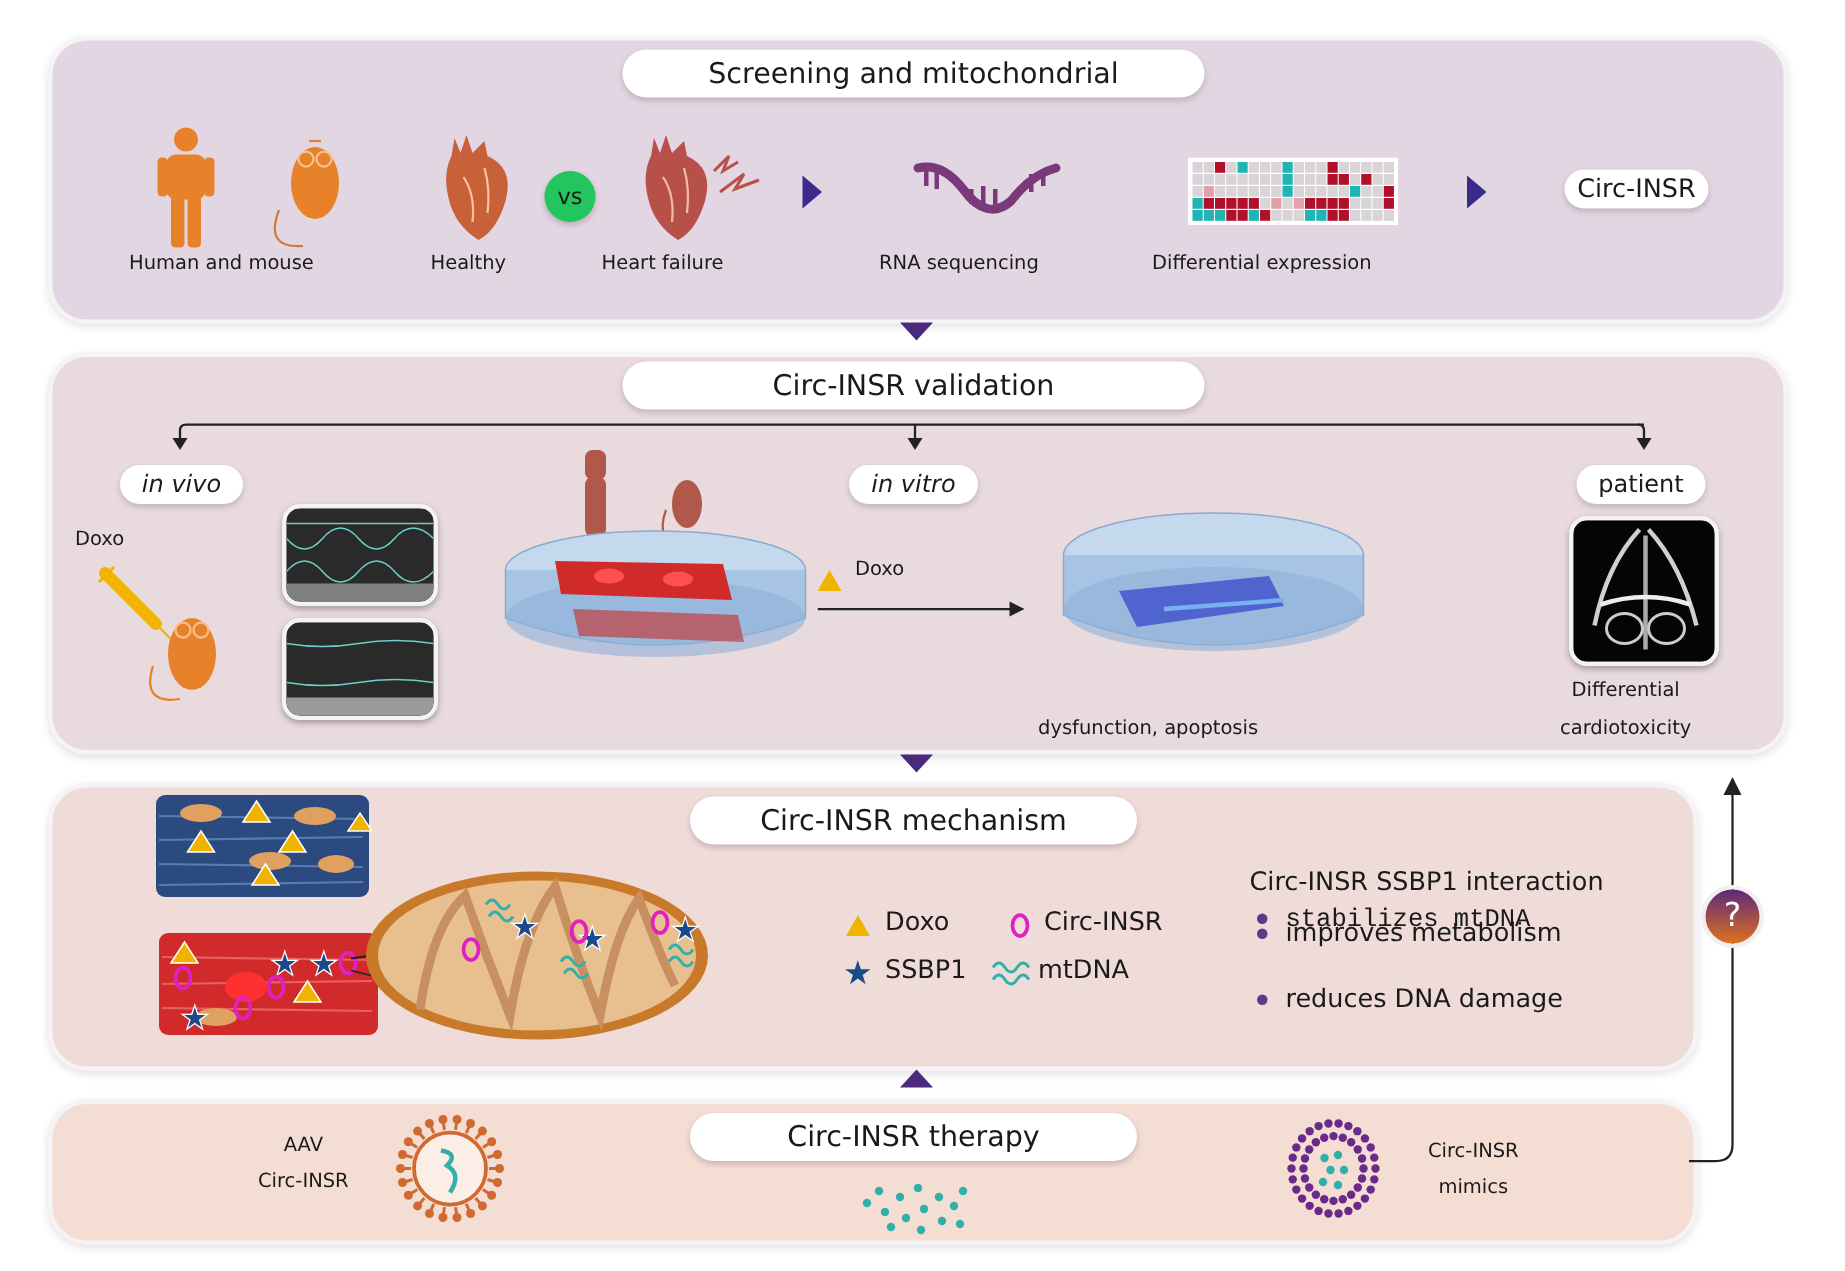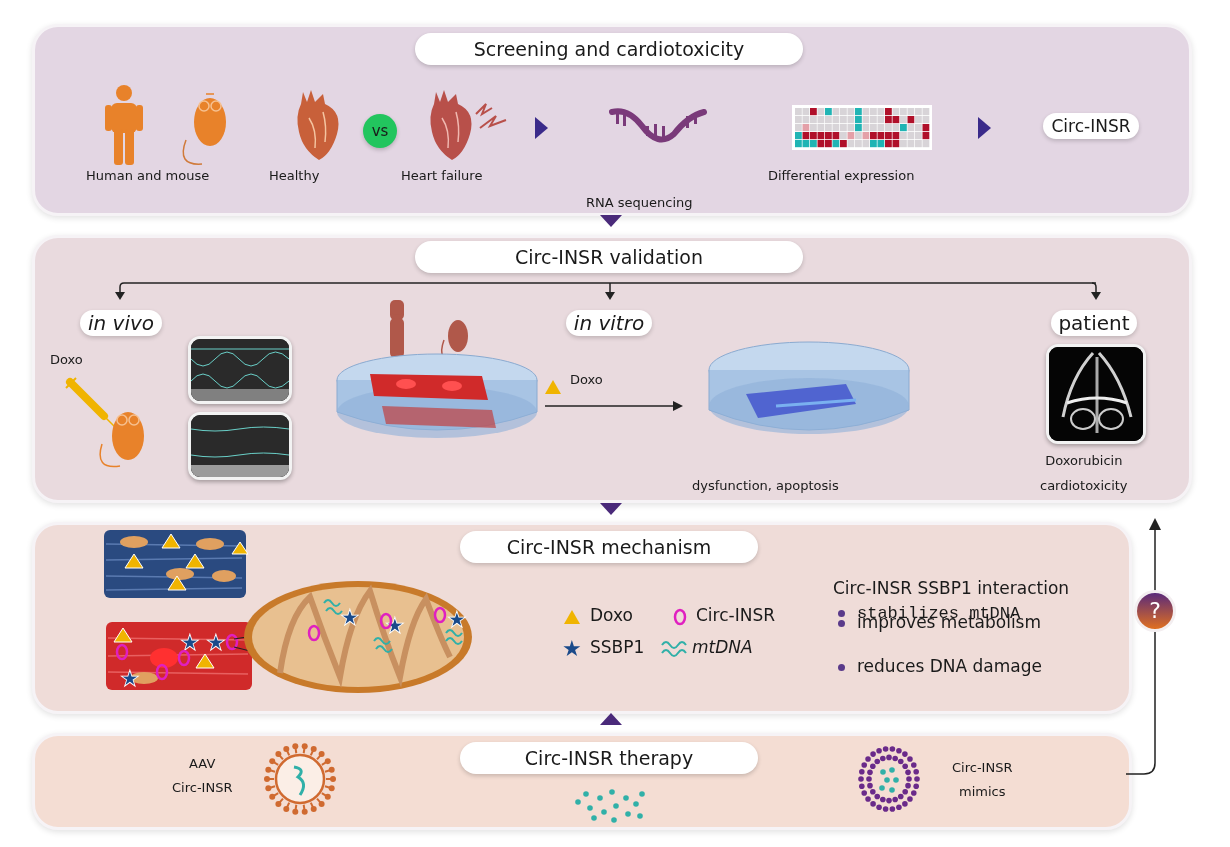--- a/index.html
+++ b/index.html
@@ -8,21 +8,21 @@
   .abs { position:absolute; }
   .panel { position:absolute; border-radius:26px; border:3px solid #f6f3f6;
            box-shadow: 0 2px 6px rgba(0,0,0,0.12); }
   .p1 { left:32px; top:24px; width:1154px; height:186px; background:#e3d6e3; }
   .p2 { left:32px; top:235px; width:1154px; height:262px; background:#e9dade; }
   .p3 { left:32px; top:522px; width:1094px; height:186px; background:#efdcd8; }
   .p4 { left:32px; top:733px; width:1094px; height:91px; background:#f4ddd3; }
   .pill { position:absolute; background:#ffffff; border-radius:18px; text-align:center;
           box-shadow: 0 2px 4px rgba(0,0,0,0.18); white-space:nowrap; }
   .title-pill { height:32px; line-height:32px; font-size:19px; }
-  .small-pill { height:26px; line-height:26px; font-size:20px; }
+  .small-pill { height:26px; line-height:26px; font-size:16px; }
   .label { position:absolute; font-size:13px; white-space:nowrap; text-align:center; }
   .italic { font-style:italic; }
   .down-tri { position:absolute; width:0; height:0; border-left:11px solid transparent;
               border-right:11px solid transparent; border-top:12px solid #4a2a7a; }
   .up-tri { position:absolute; width:0; height:0; border-left:11px solid transparent;
             border-right:11px solid transparent; border-bottom:12px solid #4a2a7a; }
   .right-tri { position:absolute; width:0; height:0; border-top:11px solid transparent;
                border-bottom:11px solid transparent; border-left:13px solid #3a2a8a; }
   .vs { position:absolute; width:34px; height:34px; border-radius:50%; background:#22c55e;
         box-shadow:0 2px 4px rgba(0,0,0,0.2); text-align:center; line-height:34px; font-size:15px; }
@@ -33,21 +33,21 @@
   .bullet::before { content:""; display:inline-block; width:7px; height:7px; border-radius:50%;
                     background:#5a3a8a; margin-right:12px; vertical-align:middle; }
   .qmark { position:absolute; width:36px; height:36px; border-radius:50%;
            background:linear-gradient(#5a2a7a, #e07020); color:#fff; text-align:center;
            line-height:36px; font-size:22px; box-shadow:0 0 0 3px #f3eef0; }
 </style>
 </head>
 <body>
 
 <div class="panel p1"></div>
-<div class="pill title-pill" style="left:415px; top:33px; width:388px;">Screening and cardiotoxicity</div>
+<div class="pill title-pill" style="left:415px; top:33px; width:388px;">Screening and mitochondrial</div>
 
 <svg class="abs" style="left:104px; top:84px;" width="40" height="82">
   <circle cx="20" cy="9" r="8" fill="#e8822a"></circle>
   <rect x="7" y="19" width="26" height="30" rx="6" fill="#e8822a"></rect>
   <rect x="1" y="21" width="7" height="26" rx="3" fill="#e8822a"></rect>
   <rect x="32" y="21" width="7" height="26" rx="3" fill="#e8822a"></rect>
   <rect x="10" y="45" width="9" height="36" rx="3" fill="#e8822a"></rect>
   <rect x="21" y="45" width="9" height="36" rx="3" fill="#e8822a"></rect>
 </svg>
 
@@ -57,21 +57,21 @@
   <circle cx="30" cy="18" r="5" fill="none" stroke="#f6c090" stroke-width="1.5"></circle>
   <circle cx="42" cy="18" r="5" fill="none" stroke="#f6c090" stroke-width="1.5"></circle>
   <line x1="32" y1="6" x2="40" y2="6" stroke="#e8822a" stroke-width="1.5"></line>
 </svg>
 <div class="label" style="left:86px; top:168px;">Human and mouse</div>
 
 <svg class="abs" style="left:293px; top:90px;" width="52" height="72">
   <path d="M8 14 L10 2 L14 12 L18 0 L22 12 L30 4 L32 14 Q50 22 44 44 Q38 64 26 70 Q10 60 6 42 Q2 26 8 14 Z" fill="#c8603a"></path>
   <path d="M16 28 Q24 40 22 58 M30 22 Q34 36 32 52" stroke="#f4c4a0" stroke-width="1.5" fill="none"></path>
 </svg>
-<div class="label" style="left:269px; top:168px;">Healthy</div>
+<div class="label" style="left:287px; top:168px;">Healthy</div>
 
 <div class="vs" style="left:363px; top:114px;">vs</div>
 
 <svg class="abs" style="left:426px; top:88px;" width="82" height="76">
   <path d="M8 16 L10 4 L14 14 L18 2 L22 14 L30 6 L32 16 Q50 24 44 46 Q38 66 26 72 Q10 62 6 44 Q2 28 8 16 Z" fill="#b8504a"></path>
   <path d="M16 30 Q24 42 22 60 M30 24 Q34 38 32 54" stroke="#f0b8b0" stroke-width="1.5" fill="none"></path>
   <path d="M50 26 L60 16 L56 26 L66 20" stroke="#b8504a" stroke-width="2" fill="none"></path>
   <path d="M54 40 L70 28 L64 38 L80 32" stroke="#b8504a" stroke-width="2" fill="none"></path>
 </svg>
 <div class="label" style="left:401px; top:168px;">Heart failure</div>
@@ -81,21 +81,21 @@
 <svg class="abs" style="left:608px; top:104px;" width="100" height="46">
   <path d="M4 8 Q20 4 34 22 Q50 44 66 30 Q80 12 96 8" stroke="#7a3a7a" stroke-width="6" fill="none" stroke-linecap="round"></path>
   <rect x="8" y="10" width="3" height="10" fill="#7a3a7a"></rect>
   <rect x="15" y="10" width="3" height="12" fill="#7a3a7a"></rect>
   <rect x="38" y="22" width="3" height="10" fill="#7a3a7a"></rect>
   <rect x="46" y="20" width="3" height="14" fill="#7a3a7a"></rect>
   <rect x="54" y="22" width="3" height="12" fill="#7a3a7a"></rect>
   <rect x="78" y="12" width="3" height="12" fill="#7a3a7a"></rect>
   <rect x="86" y="10" width="3" height="10" fill="#7a3a7a"></rect>
 </svg>
-<div class="label" style="left:586px; top:168px;margin-top:27px;">RNA sequencing</div>
+<div class="label" style="left:586px; top:168px;">RNA sequencing</div>
 
 <svg class="abs" style="left:792px; top:105px;" width="140" height="45" id="heatmap">
     <rect width="140" height="45" fill="#ffffff"></rect>
     <rect x="3" y="3" width="6.8" height="7.2" fill="#d8d4d8"></rect>
     <rect x="10.5" y="3" width="6.8" height="7.2" fill="#d8d4d8"></rect>
     <rect x="18" y="3" width="6.8" height="7.2" fill="#b0102a"></rect>
     <rect x="25.5" y="3" width="6.8" height="7.2" fill="#d8d4d8"></rect>
     <rect x="33" y="3" width="6.8" height="7.2" fill="#20b4b4"></rect>
     <rect x="40.5" y="3" width="6.8" height="7.2" fill="#d8d4d8"></rect>
     <rect x="48" y="3" width="6.8" height="7.2" fill="#d8d4d8"></rect>
@@ -274,21 +274,21 @@
   <svg width="94" height="94">
       <rect width="94" height="94" fill="#050505"></rect>
     <path d="M44 6 Q22 30 14 70 M50 6 Q72 30 82 70" stroke="#d0d0d0" stroke-width="3" fill="none"></path>
     <path d="M48 10 L48 86" stroke="#aaaaaa" stroke-width="3"></path>
     <path d="M18 56 Q48 46 78 56" stroke="#eeeeee" stroke-width="3" fill="none"></path>
     <ellipse cx="34" cy="72" rx="12" ry="10" fill="none" stroke="#cccccc" stroke-width="2"></ellipse>
     <ellipse cx="62" cy="72" rx="12" ry="10" fill="none" stroke="#cccccc" stroke-width="2"></ellipse>
     </svg>
 </div>
 <div class="label" style="left:1040px; top:448px; line-height:25px;">
-  <span>Doxorubicin</span><br>
+  <span>Differential</span><br>
   <span>cardiotoxicity</span>
 </div>
 
 <div class="down-tri" style="left:600px; top:503px;"></div>
 
 <div class="panel p3"></div>
 <div class="pill title-pill" style="left:460px; top:531px; width:298px;">Circ-INSR mechanism</div>
 
 <svg class="abs" style="left:102px; top:528px;" width="146" height="72">
   <rect x="2" y="2" width="142" height="68" rx="6" fill="#2a4a80"></rect>
@@ -348,21 +348,21 @@
     <ellipse cx="8" cy="10" rx="5" ry="7" fill="none" stroke="#e020c0" stroke-width="2.5"></ellipse>
   </svg>
 <div class="legend-text" style="left:696px; top:605px;">Circ-INSR</div>
 <svg class="abs" style="left:561px; top:637px;" width="22" height="22">
     <text x="1" y="19" fill="#1a4a8a" font-size="22">★</text>
   </svg>
 <div class="legend-text" style="left:590px; top:637px;">SSBP1</div>
 <svg class="abs" style="left:660px; top:637px;" width="30" height="24">
   <path d="M2 8 q4 -6 8 0 q4 6 8 0 q4 -6 8 0 M2 16 q4 -6 8 0 q4 6 8 0 q4 -6 8 0" stroke="#30b0a8" stroke-width="2" fill="none"></path>
 </svg>
-<div class="legend-text" style="left:692px; top:637px;font-style:italic;">mtDNA</div>
+<div class="legend-text" style="left:692px; top:637px;">mtDNA</div>
 
 <div class="legend-text" style="left:833px; top:578px;">Circ-INSR SSBP1 interaction</div>
 <div class="bullet" style="left:838px; top:604px;font-family:Liberation Mono, monospace;">stabilizes mtDNA</div>
 <div class="bullet" style="left:838px; top:612px;">improves metabolism</div>
 <div class="bullet" style="left:838px; top:656px;">reduces DNA damage</div>
 
 <div class="up-tri" style="left:600px; top:713px;"></div>
 
 <div class="panel p4"></div>
 <div class="pill title-pill" style="left:460px; top:742px; width:298px;">Circ-INSR therapy</div>

